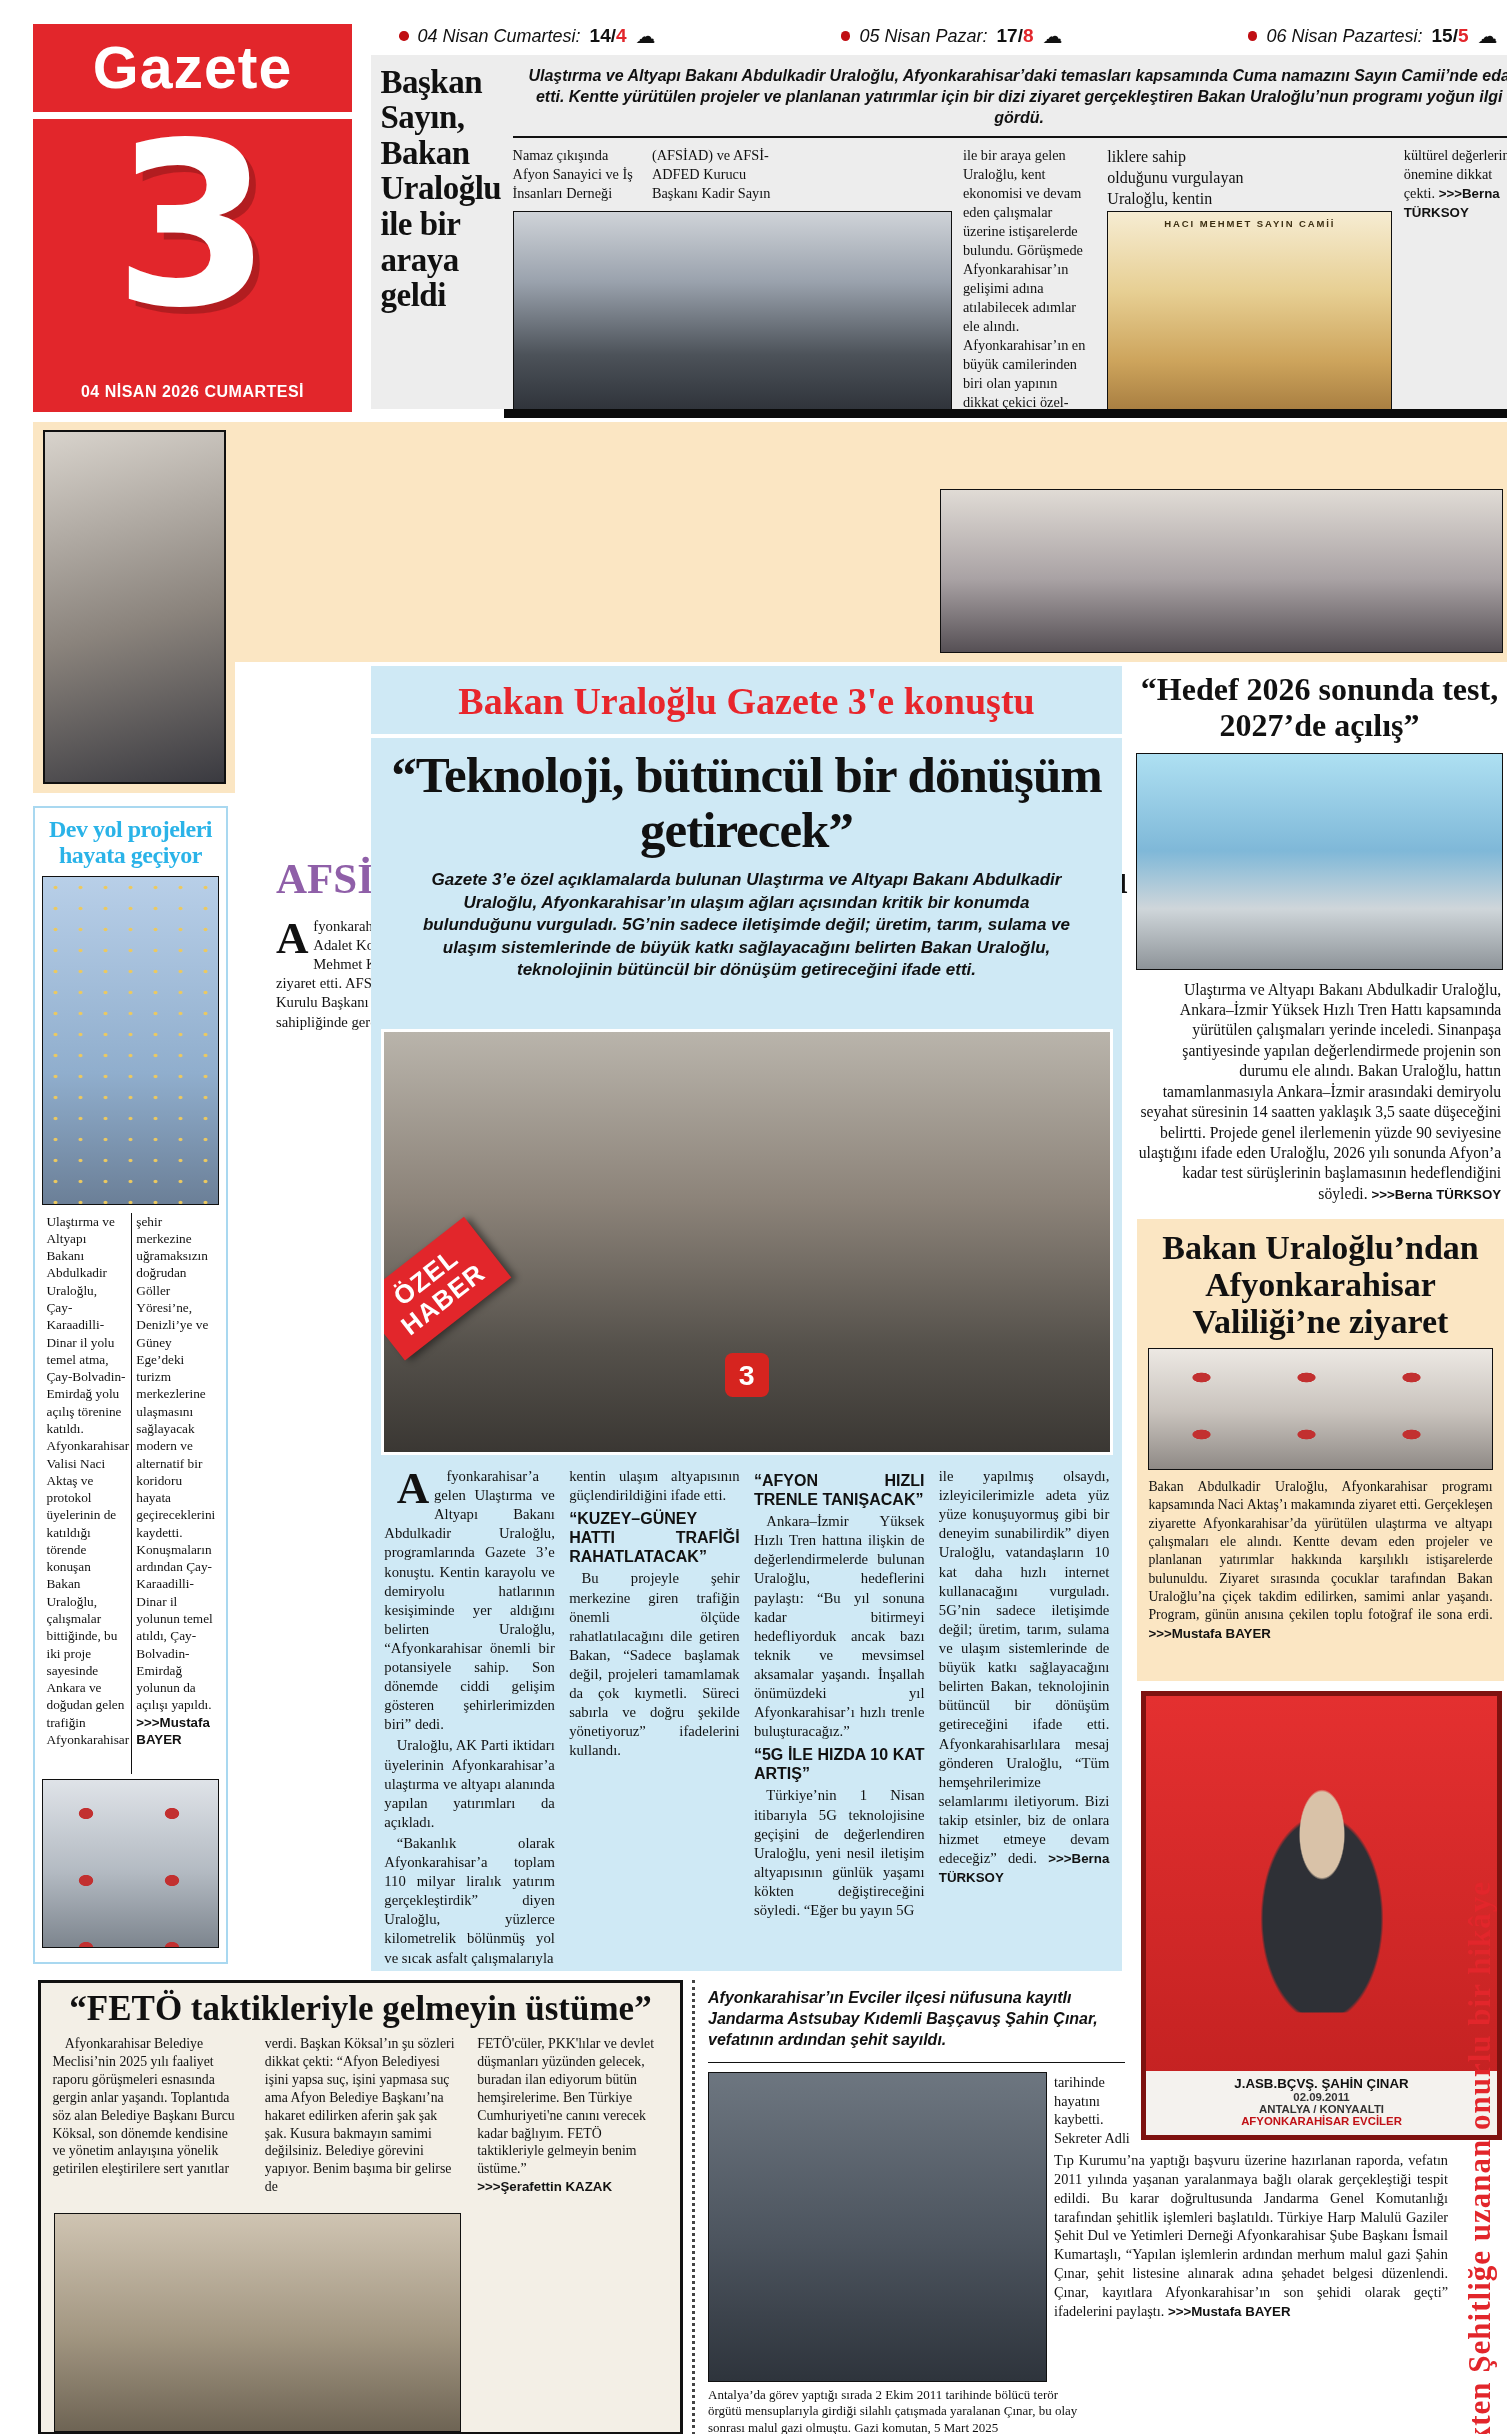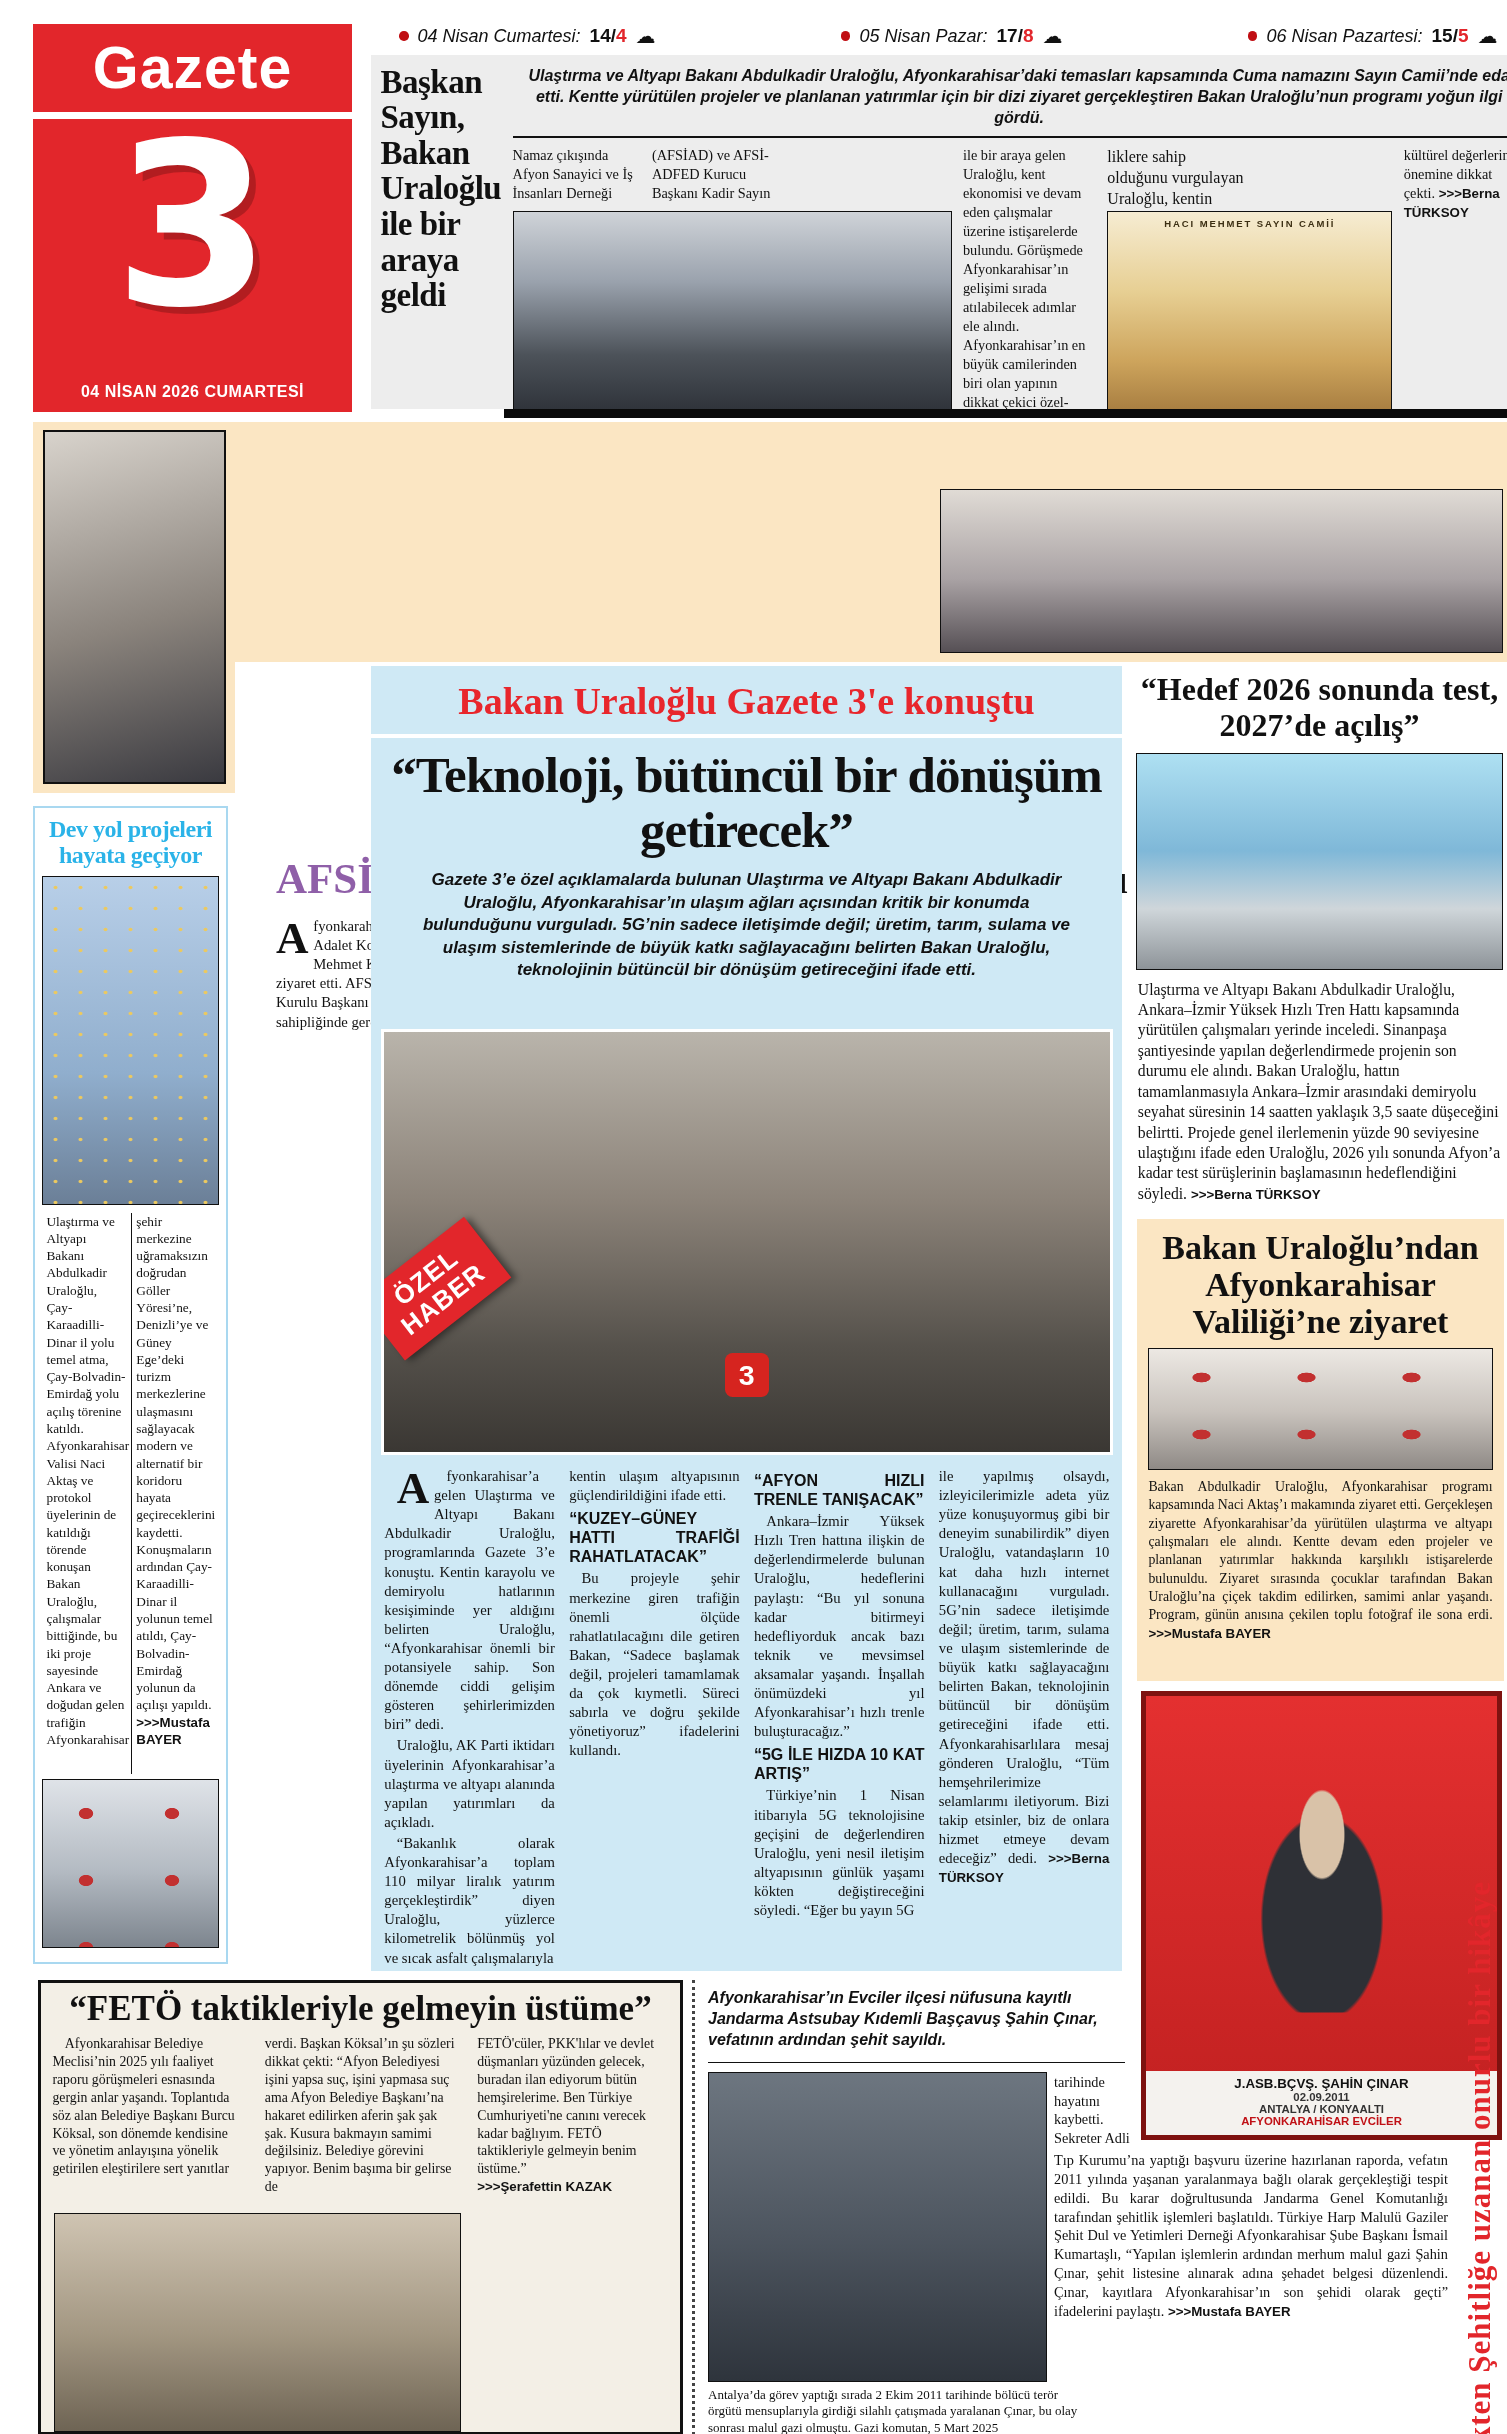--- a/index.html
+++ b/index.html
@@ -74,21 +74,21 @@
   
   .byline{ font:bold 13.3px "Liberation Sans", sans-serif; }
   .dropcap{ float:left; font:bold 45px/0.82 "Liberation Serif", serif; padding:2.9px 4.8px 0 0; }
   .subhead{ font:bold 16px/1.2 "Liberation Sans", sans-serif; margin:3.8px 0 2.9px; }
   .ind{ text-indent:12.4px; }
 
   
   .hedef{ position:absolute; left:1134px; top:672px; width:371px; }
   .hedef-head{ font:bold 32px/1.12 "Liberation Serif", serif; text-align:center; }
   .hedef-photo{ width:367px; height:217px; margin:9.5px 0 9.5px 1.9px; }
-  .hedef-body{ font-size:15.7px; line-height:1.3; text-align:left; padding:0 3.8px; }
+  .hedef-body{ font-size:15.7px; line-height:1.3; text-align:right; padding:0 3.8px; }
 
   
   .valilik{ position:absolute; left:1137px; top:1219px; width:367px; height:462px; background:#fbe6c3; padding:9.5px 11.4px; }
   .valilik-head{ font:bold 34px/1.1 "Liberation Serif", serif; text-align:center; }
   .valilik-photo{ width:100%; height:122px; margin:7.6px 0; }
   .valilik-body{ font-size:13.8px; line-height:1.33; text-align:justify; }
 
   
   .soldier{ position:absolute; left:1141px; top:1691px; width:361px; height:449px; border:5.7px solid #7e1210;
     background:linear-gradient(180deg,#e43030 0%,#c02020 100%); }
@@ -188,21 +188,21 @@
       <p class="ts-intro">Ulaştırma ve Altyapı Bakanı Abdulkadir Uraloğlu, Afyonkarahisar’daki temasları kapsamında Cuma namazını Sayın Camii’nde eda etti. Kentte yürütülen projeler ve planlanan yatırımlar için bir dizi ziyaret gerçekleştiren Bakan Uraloğlu’nun programı yoğun ilgi gördü.</p>
       <div class="ts-rule"></div>
       <div class="ts-body">
         <div class="ts-grpAB">
           <div class="cols">
             <p class="ts-colsm">Namaz çıkışında Afyon Sanayici ve İş İnsanları Derneği</p>
             <p class="ts-colsm">(AFSİAD) ve AFSİ-ADFED Kurucu Başkanı Kadir Sayın</p>
           </div>
           <div class="ph ph-suits" style="flex:1"></div>
         </div>
-        <p class="ts-colC">ile bir araya gelen Uraloğlu, kent ekonomisi ve devam eden çalışmalar üzerine istişarelerde bulundu. Görüşmede Afyonkarahisar’ın gelişimi sırada atılabilecek adımlar ele alındı. Afyonkarahisar’ın en büyük camilerinden biri olan yapının dikkat çekici özel-</p>
+        <p class="ts-colC">ile bir araya gelen Uraloğlu, kent ekonomisi ve devam eden çalışmalar üzerine istişarelerde bulundu. Görüşmede Afyonkarahisar’ın gelişimi adına atılabilecek adımlar ele alındı. Afyonkarahisar’ın en büyük camilerinden biri olan yapının dikkat çekici özel-</p>
         <div class="ts-grpD">
           <p class="txt">liklere sahip olduğunu vurgulayan Uraloğlu, kentin tarihi ve</p>
           <div class="ph ph-mosque" style="flex:1">
             <div class="mosque-sign">HACI MEHMET SAYIN CAMİİ</div>
           </div>
         </div>
         <p class="ts-colE"><span>kültürel değerlerinin önemine dikkat çekti.</span> <span class="byline">&gt;&gt;&gt;Berna TÜRKSOY</span></p>
       </div>
     </div>
   </section>

